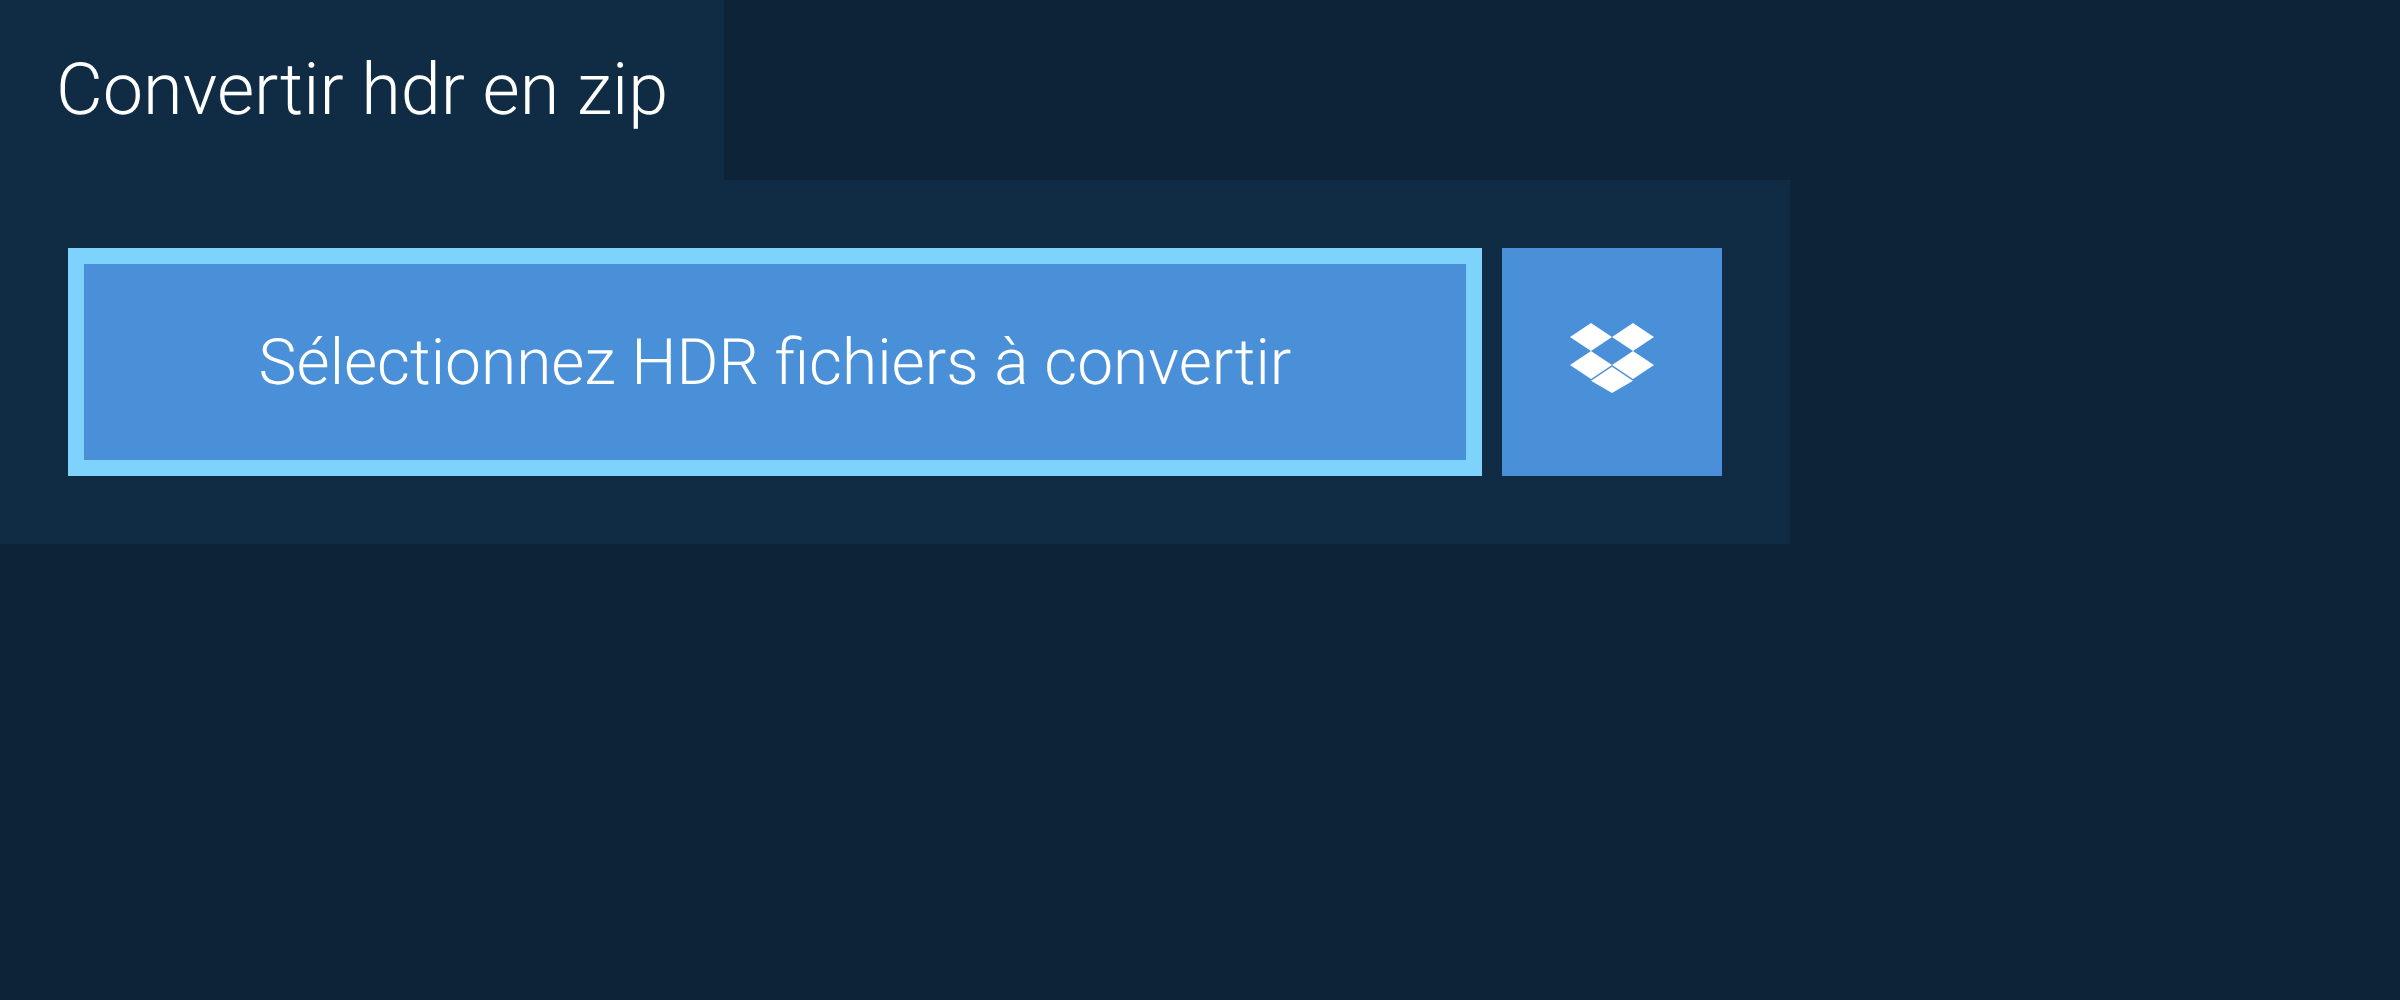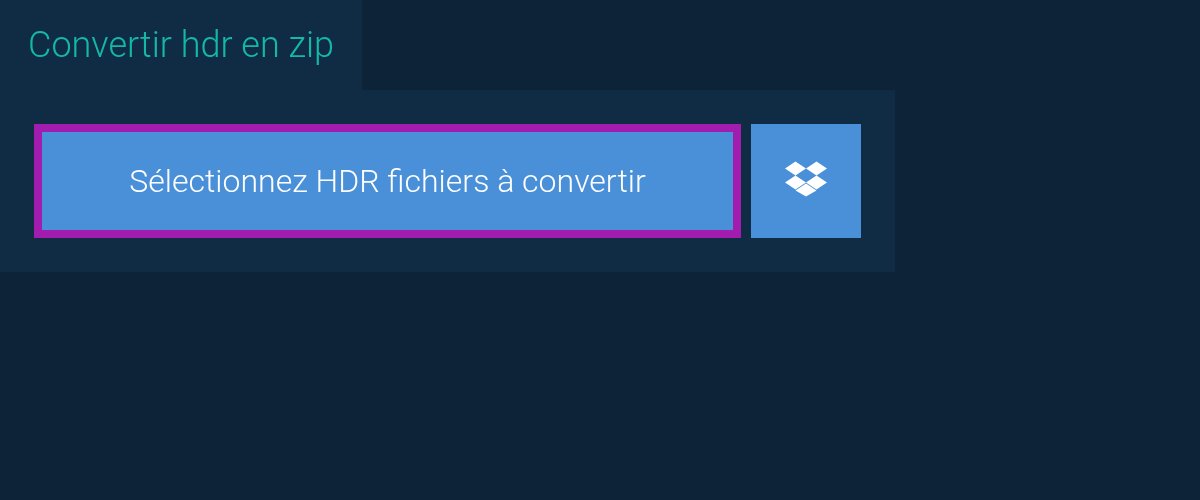--- a/index.html
+++ b/index.html
@@ -11,37 +11,37 @@
       width: 1200px;
       height: 500px;
       background: #0d2438;
       font-family: -apple-system, BlinkMacSystemFont, "Segoe UI", Roboto, Helvetica, Arial, sans-serif;
       overflow: hidden;
     }
     .title-tab {
       display: inline-block;
       background: #102c44;
       padding: 24px 28px;
-      color: #14b8a6;
+      color: #ffffff;
       font-size: 36px;
       font-weight: 300;
     }
     .main-panel {
       background: #102c44;
       padding: 34px 34px 34px 34px;
       width: 895px;
     }
     .button-row {
       display: flex;
       gap: 10px;
       align-items: stretch;
     }
     .select-button {
       background: #4a90d9;
-      border: 8px solid #a21caf;
+      border: 8px solid #7dd3fc;
       color: #ffffff;
       font-size: 32px;
       font-weight: 300;
       padding: 30px 32px;
       flex: 1;
       display: flex;
       align-items: center;
       justify-content: center;
       cursor: pointer;
       text-align: center;

